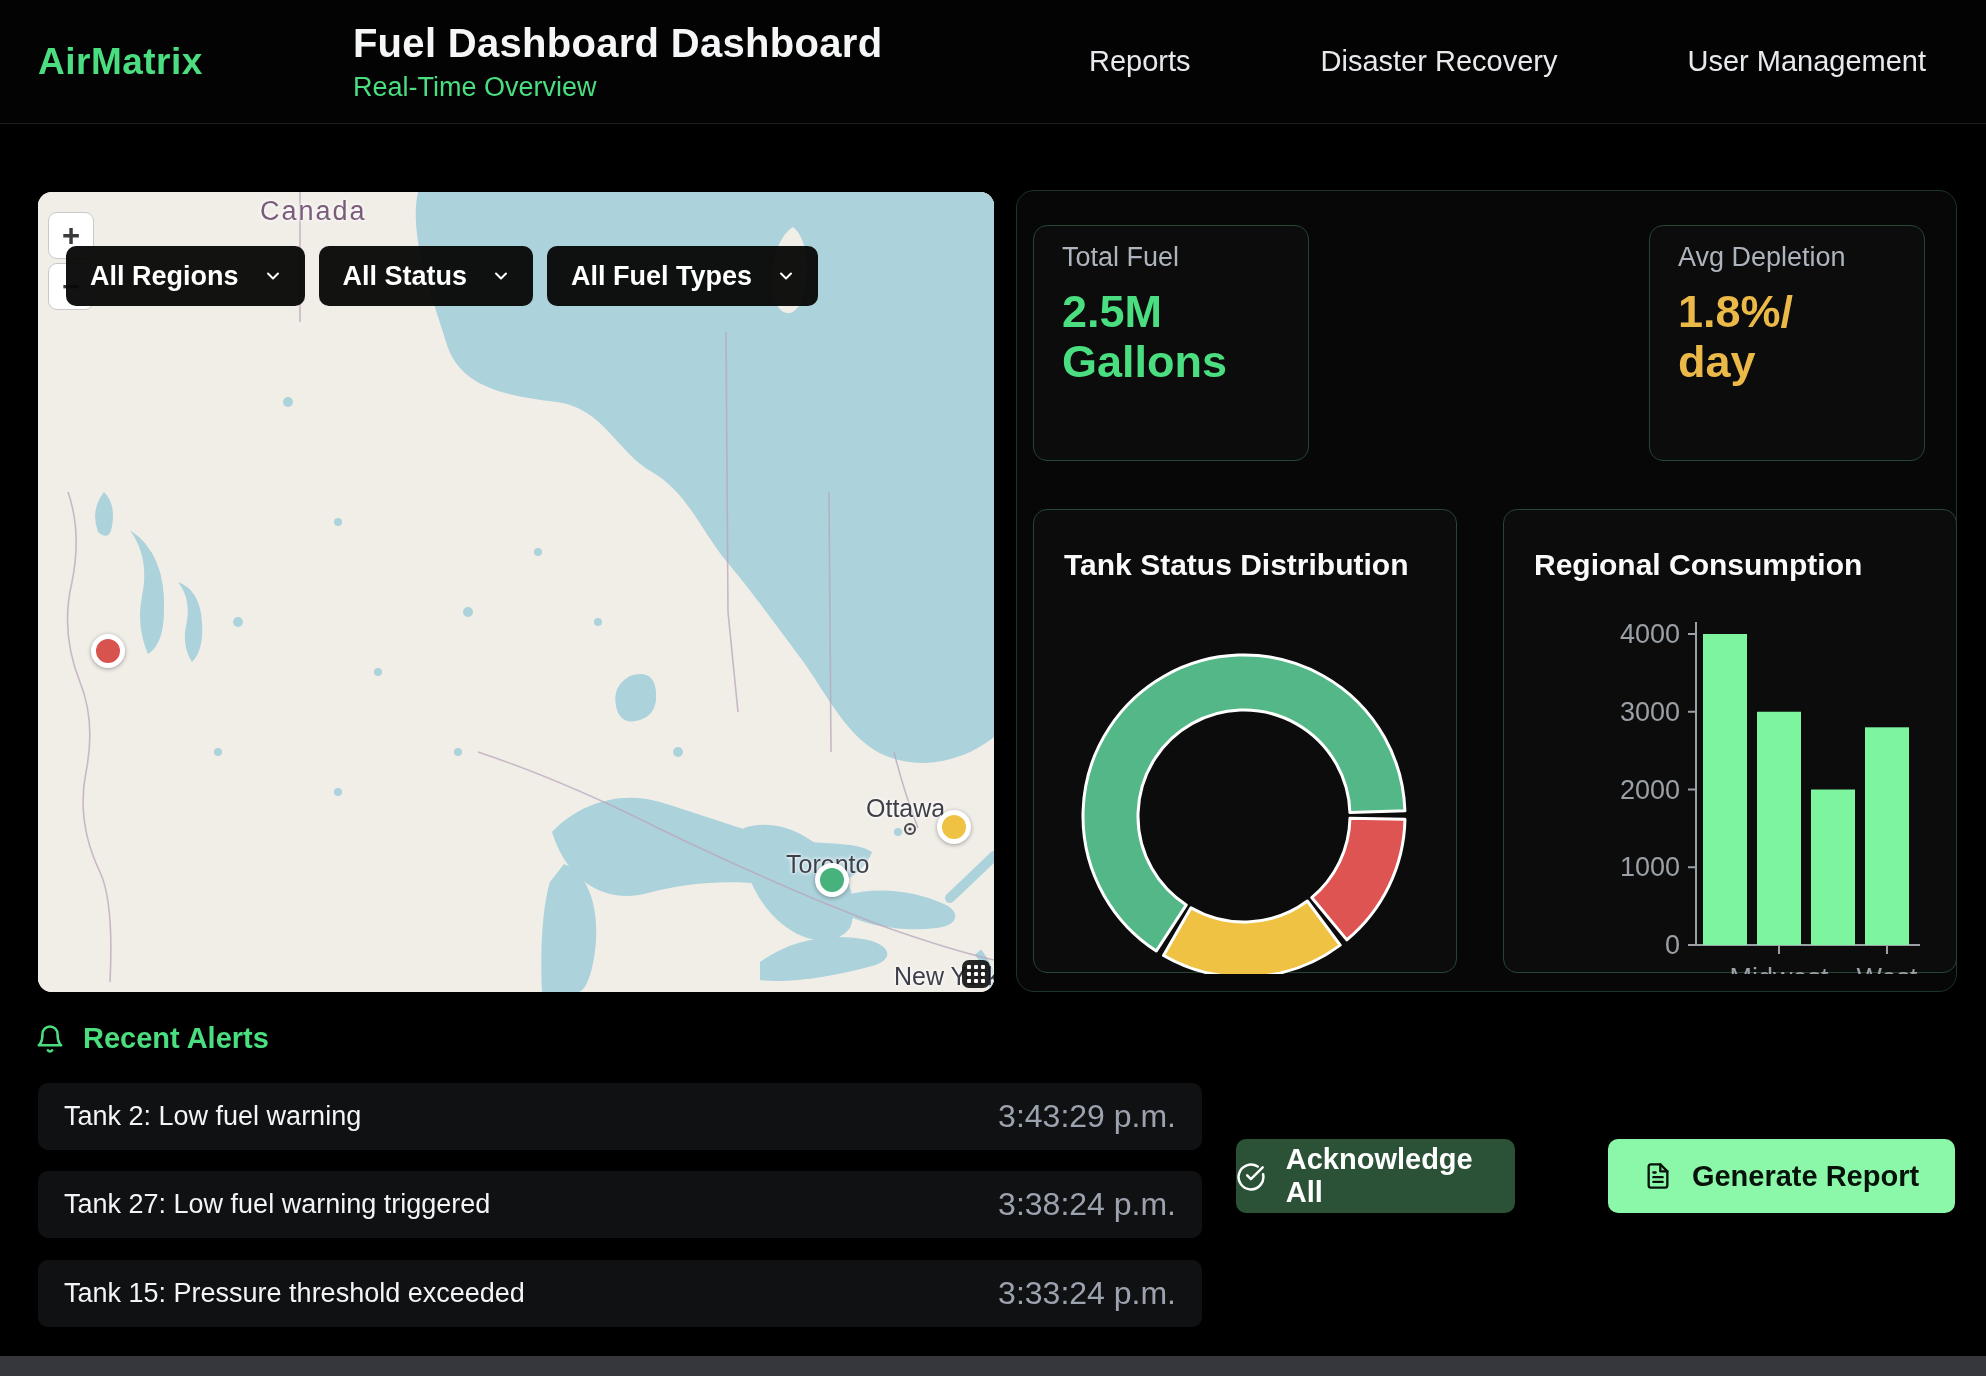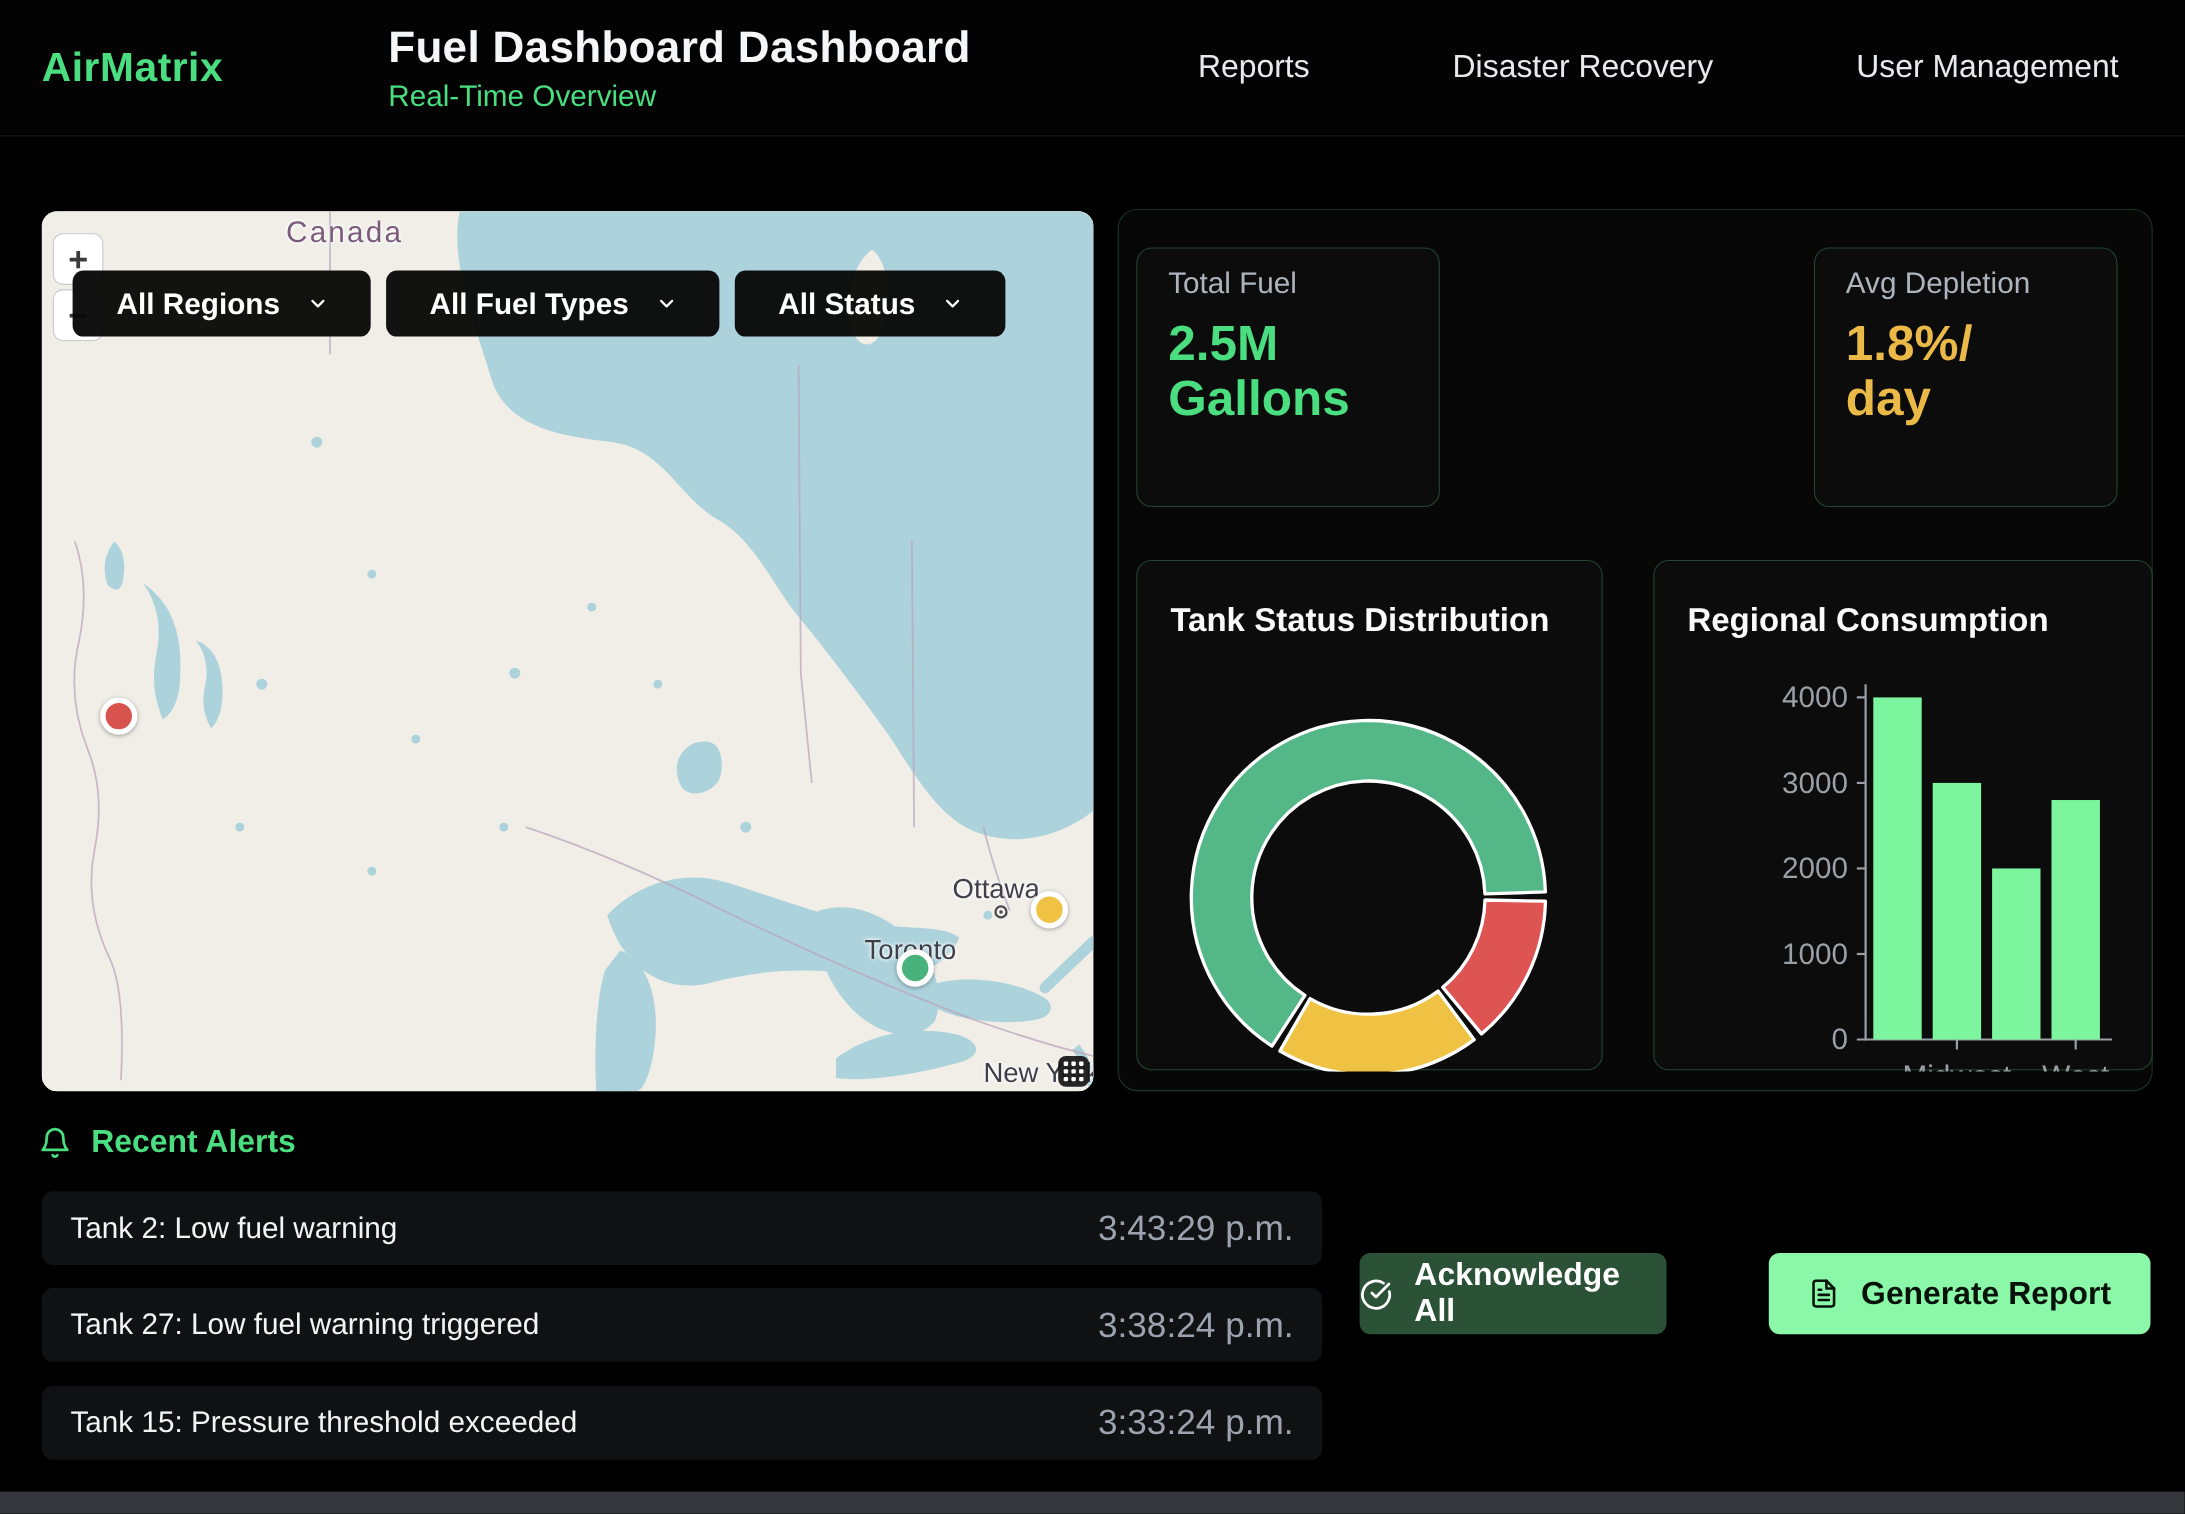--- a/index.html
+++ b/index.html
@@ -22,21 +22,21 @@
   .map-svg { position:absolute; left:0; top:0; }
   .map-label { position:absolute; color:#4a4a5a; text-shadow:0 0 3px #fff,0 0 5px #fff; white-space:nowrap; }
   .lbl-country { font-size:27px; color:#7a5c7a; letter-spacing:2px; }
   .lbl-city { font-size:25px; color:#3f3f4a; }
   .zoom-btn { position:absolute; width:46px; height:47px; background:#fff; border:1px solid #c9c9c9;
     border-radius:9px; color:#3a3a3a; font-size:31px; font-weight:bold; display:flex;
     align-items:center; justify-content:center; cursor:pointer; z-index:2; }
   .filters { position:absolute; left:28px; top:54px; display:flex; gap:14px; z-index:5; }
   .filter { background:rgba(8,8,8,.96); color:#fff; font-size:27px; font-weight:600;
     border-radius:10px; height:60px; display:flex; align-items:center; gap:26px;
-    padding:0 40px; cursor:pointer; white-space:nowrap; }
+    padding:0 24px; cursor:pointer; white-space:nowrap; }
   .chev { width:16px; height:16px; flex:0 0 auto; }
   .marker { position:absolute; width:34px; height:34px; border-radius:50%;
     border:5px solid #fff; transform:translate(-50%,-50%); box-shadow:0 1px 4px rgba(0,0,0,.35); cursor:pointer; }
   .grip { position:absolute; right:4px; bottom:4px; width:28px; height:28px; background:rgba(20,20,20,.92);
     border-radius:7px; display:grid; grid-template-columns:repeat(3,4px); grid-template-rows:repeat(3,4px);
     gap:3px; align-content:center; justify-content:center; cursor:grab; z-index:4; }
   .grip i { width:4px; height:4px; background:#fff; border-radius:1px; }
 
   
   .right-panel { position:absolute; left:1016px; top:190px; width:941px; height:802px;
@@ -146,27 +146,27 @@
   <div class="zoom-btn" style="left:10px; top:71px; z-index:1;">−</div>
 
   <div class="filters">
     <div class="filter">
       <span>All Regions</span>
       <svg class="chev" viewBox="0 0 16 16">
           <path d="M3 5.5 L8 10.5 L13 5.5" fill="none" stroke="#fff" stroke-width="2" stroke-linecap="round" stroke-linejoin="round"></path>
         </svg>
     </div>
     <div class="filter">
-      <span>All Fuel Types</span>
+      <span>All Status</span>
       <svg class="chev" viewBox="0 0 16 16">
           <path d="M3 5.5 L8 10.5 L13 5.5" fill="none" stroke="#fff" stroke-width="2" stroke-linecap="round" stroke-linejoin="round"></path>
         </svg>
     </div>
     <div class="filter">
-      <span>All Status</span>
+      <span>All Fuel Types</span>
       <svg class="chev" viewBox="0 0 16 16">
           <path d="M3 5.5 L8 10.5 L13 5.5" fill="none" stroke="#fff" stroke-width="2" stroke-linecap="round" stroke-linejoin="round"></path>
         </svg>
     </div>
   </div>
 
   <div id="marker-layer" style="position:absolute;inset:0;">
       <div class="marker" style="left: 7.3%; top: 57.4%; background: rgb(217, 83, 78);"></div>
       <div class="marker" style="left: 95.8%; top: 79.4%; background: rgb(239, 194, 68);"></div>
       <div class="marker" style="left: 83.1%; top: 86%; background: rgb(71, 178, 124);"></div>

